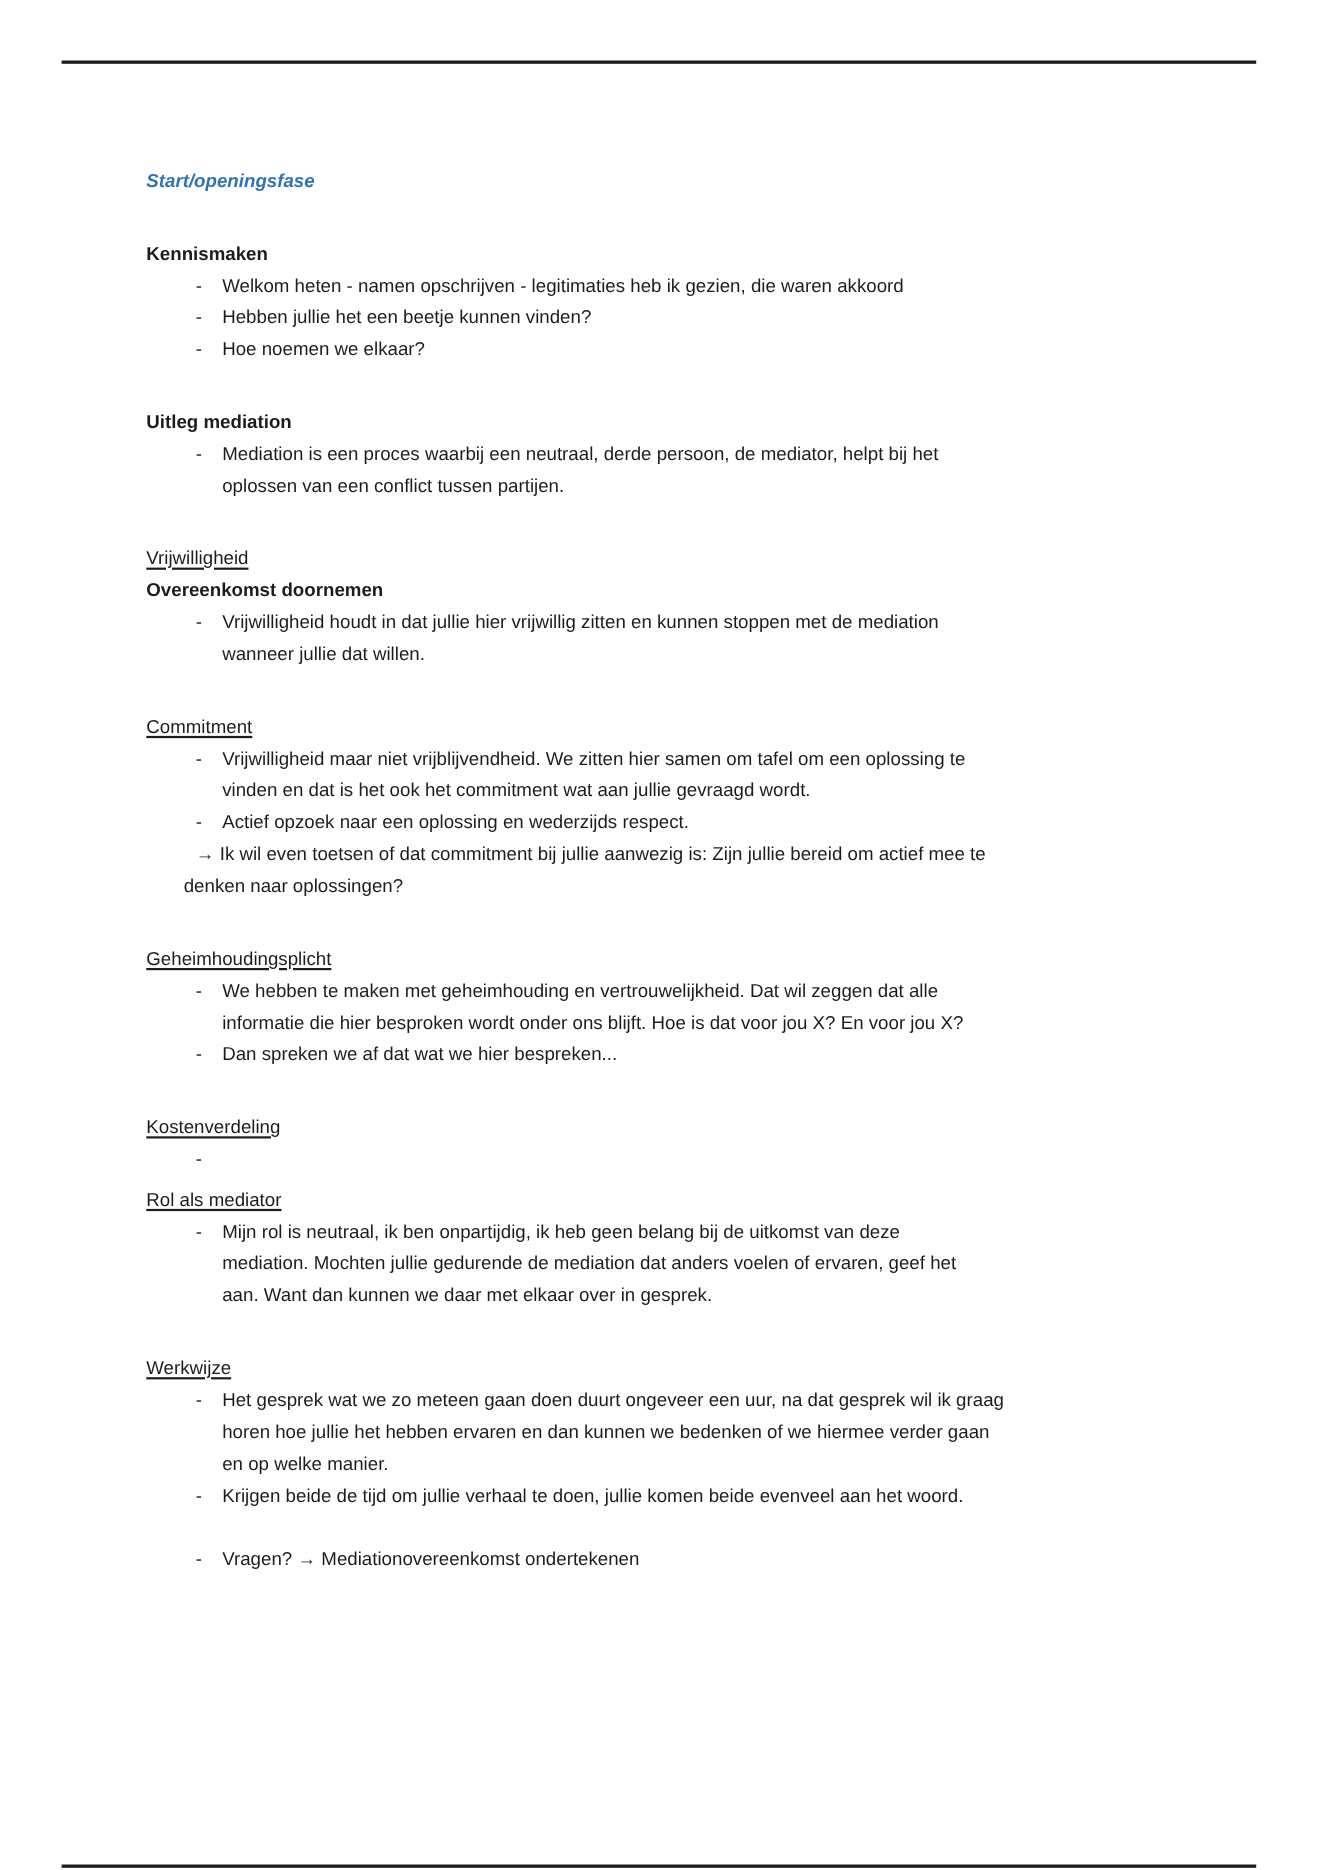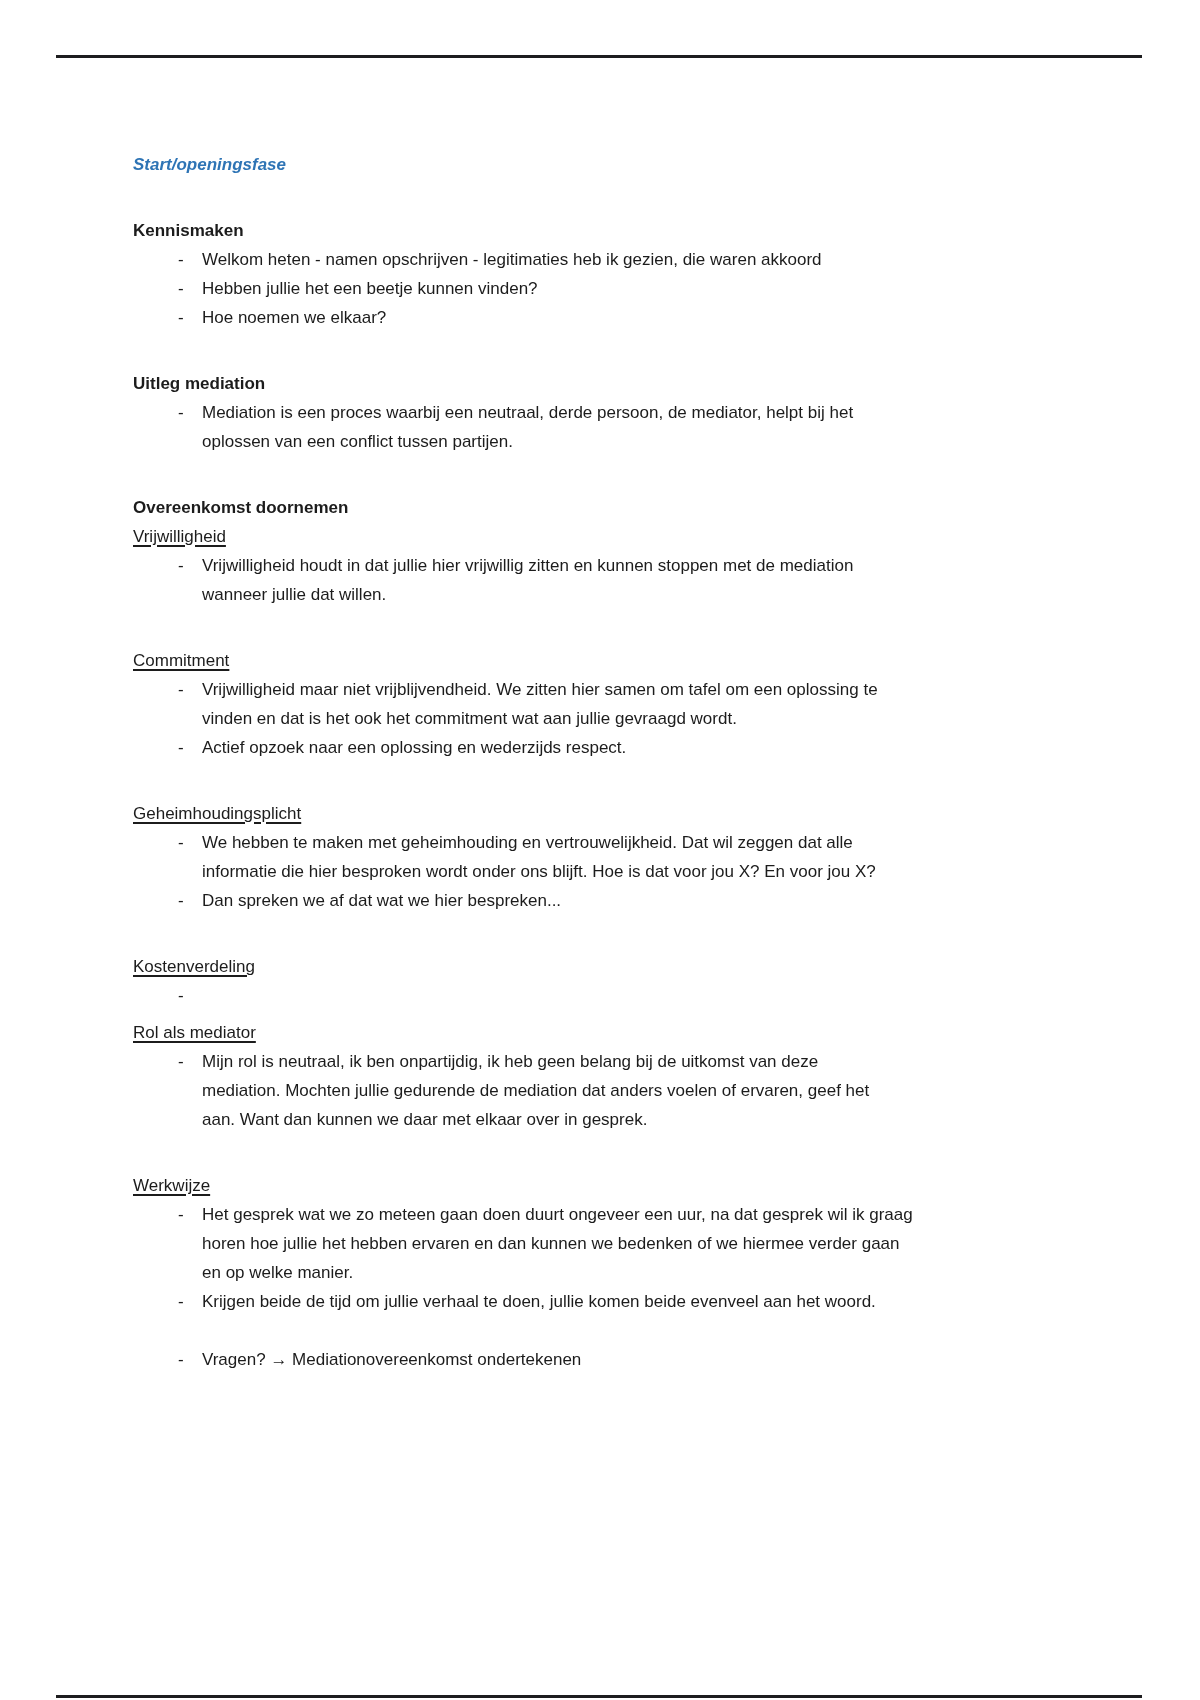--- a/index.html
+++ b/index.html
@@ -77,30 +77,32 @@
         <div class="bullet"><span class="marker">-</span><span>Welkom heten - namen opschrijven - legitimaties heb ik gezien, die waren akkoord</span></div>
         <div class="bullet"><span class="marker">-</span><span>Hebben jullie het een beetje kunnen vinden?</span></div>
         <div class="bullet"><span class="marker">-</span><span>Hoe noemen we elkaar?</span></div>
       </section>
       <section class="section">
         <div class="heading h-bold">Uitleg mediation</div>
         <div class="bullet"><span class="marker">-</span><span>Mediation is een proces waarbij een neutraal, derde persoon, de mediator, helpt bij het
 oplossen van een conflict tussen partijen.</span></div>
       </section>
       <section class="section">
+        <div class="heading h-underline">Vrijwilligheid</div>
         <div class="heading h-bold">Overeenkomst doornemen</div>
-        <div class="heading h-underline">Vrijwilligheid</div>
         <div class="bullet"><span class="marker">-</span><span>Vrijwilligheid houdt in dat jullie hier vrijwillig zitten en kunnen stoppen met de mediation
 wanneer jullie dat willen.</span></div>
       </section>
       <section class="section">
         <div class="heading h-underline">Commitment</div>
         <div class="bullet"><span class="marker">-</span><span>Vrijwilligheid maar niet vrijblijvendheid. We zitten hier samen om tafel om een oplossing te
 vinden en dat is het ook het commitment wat aan jullie gevraagd wordt.</span></div>
         <div class="bullet"><span class="marker">-</span><span>Actief opzoek naar een oplossing en wederzijds respect.</span></div>
+        <div class="arrow-item"><span class="arrow">→ </span><span>Ik wil even toetsen of dat commitment bij jullie aanwezig is: Zijn jullie bereid om actief mee te
+denken naar oplossingen?</span></div>
       </section>
       <section class="section">
         <div class="heading h-underline">Geheimhoudingsplicht</div>
         <div class="bullet"><span class="marker">-</span><span>We hebben te maken met geheimhouding en vertrouwelijkheid. Dat wil zeggen dat alle
 informatie die hier besproken wordt onder ons blijft. Hoe is dat voor jou X? En voor jou X?</span></div>
         <div class="bullet"><span class="marker">-</span><span>Dan spreken we af dat wat we hier bespreken...</span></div>
       </section>
       <section class="section">
         <div class="heading h-underline">Kostenverdeling</div>
         <div class="bullet"><span class="marker">-</span></div>

